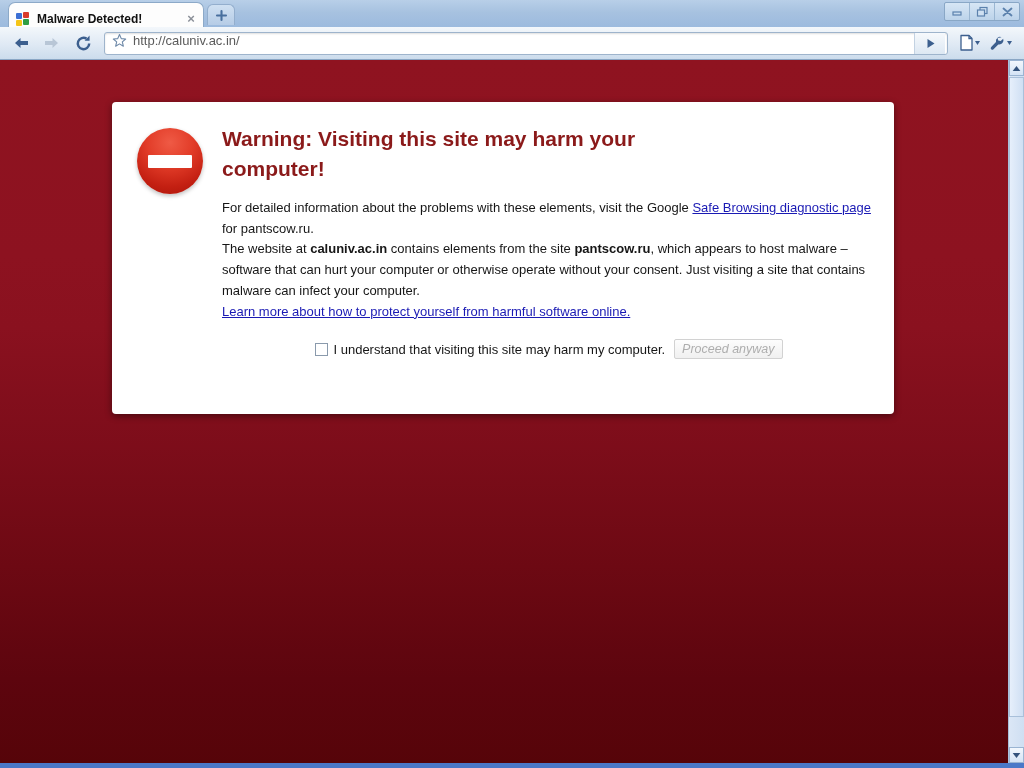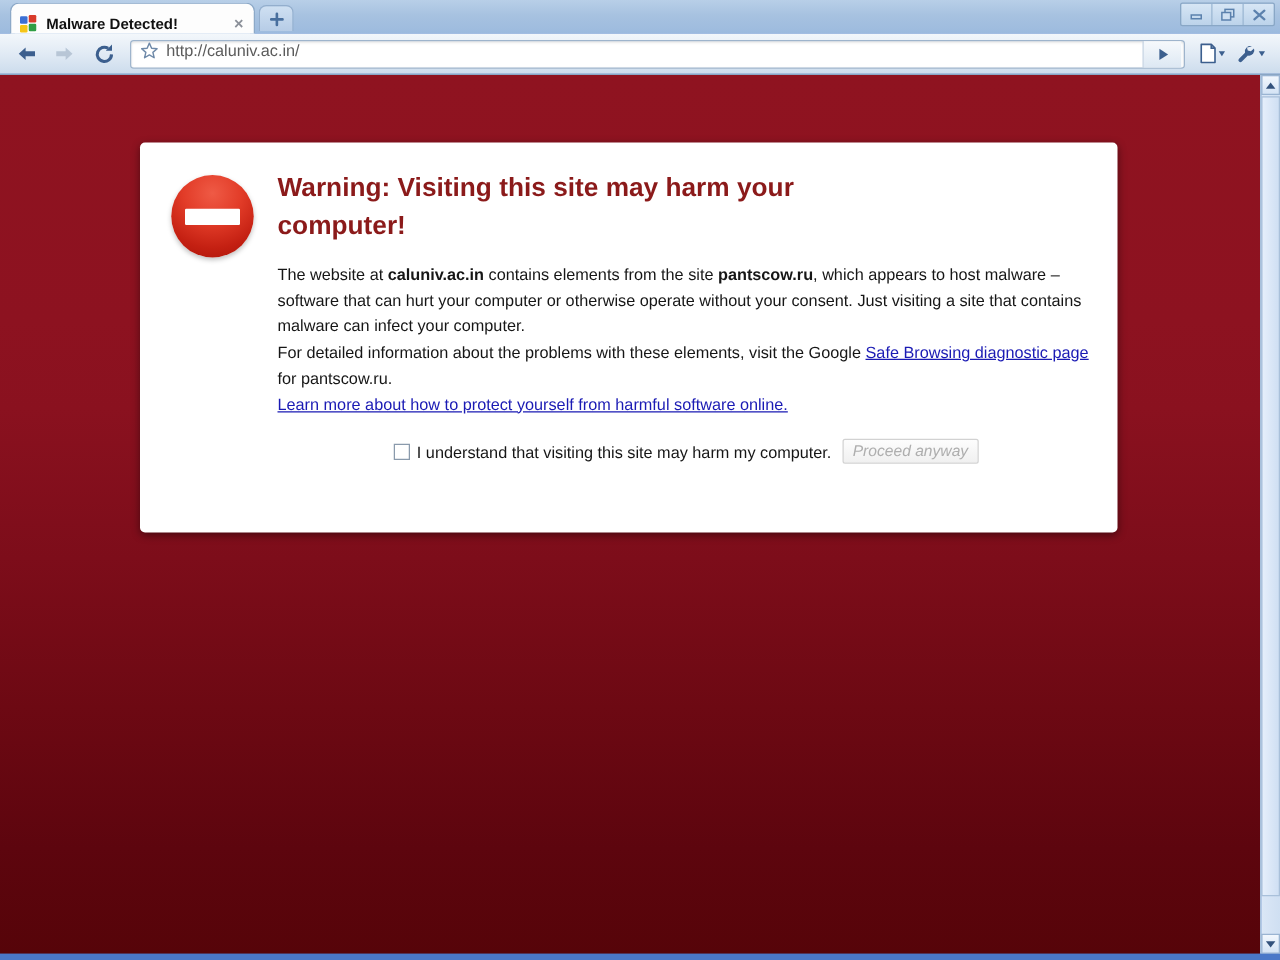--- a/index.html
+++ b/index.html
@@ -192,21 +192,20 @@
   #panel {
     position: absolute;
     left: 112px;
     top: 42px;
     width: 782px;
     height: 312px;
     background: #ffffff;
     border-radius: 4px;
     box-shadow: 0 2px 7px rgba(0,0,0,.45);
     box-sizing: border-box;
-    margin-top: 12px;
   }
 
   #warn-icon {
     position: absolute;
     left: 25px;
     top: 26px;
     width: 66px;
     height: 66px;
     border-radius: 50%;
     background: radial-gradient(circle at 50% 22%, #ef5a45 0%, #e23c28 38%, #c42012 72%, #a91208 100%);
@@ -431,23 +430,23 @@
   <div id="viewport">
 
     <div id="panel">
 
       <div id="warn-icon"></div>
 
       <div id="panel-body">
 
         <h1 id="heading">Warning: Visiting this site may harm your computer!</h1>
 
+        <p class="para"><span>For detailed information about the problems with these elements, visit the Google </span><a href="#" class="lnk">Safe Browsing diagnostic page</a><span> for pantscow.ru.</span></p>
+
         <p class="para"><span>The website at </span><b>caluniv.ac.in</b><span> contains elements from the site </span><b>pantscow.ru</b><span>, which appears to host malware – software that can hurt your computer or otherwise operate without your consent. Just visiting a site that contains malware can infect your computer.</span></p>
-
-        <p class="para"><span>For detailed information about the problems with these elements, visit the Google </span><a href="#" class="lnk">Safe Browsing diagnostic page</a><span> for pantscow.ru.</span></p>
 
         <p class="para"><a href="#" class="lnk">Learn more about how to protect yourself from harmful software online.</a></p>
 
         <div id="controls">
           <span id="chk"></span>
           <span id="chk-label">I understand that visiting this site may harm my computer.</span>
           <button id="proceed-button" disabled="">Proceed anyway</button>
         </div>
 
 

